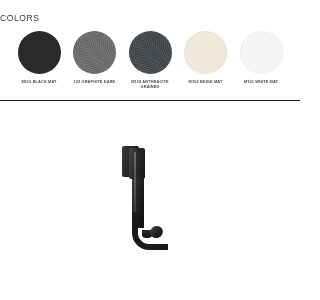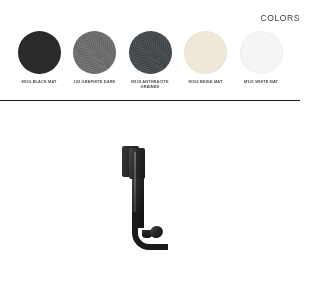--- a/index.html
+++ b/index.html
@@ -23,21 +23,21 @@
     width: 300px;
     height: 101px;
     background: #ffffff;
   }
 
   #colors-title {
     position: absolute;
     top: 13px;
     left: 0;
     width: 300px;
-    text-align: right;
+    text-align: left;
     font-size: 8.5px;
     letter-spacing: 0.6px;
     color: #3b3b3b;
     font-weight: 400;
   }
 
   #swatch-row {
     position: absolute;
     top: 31px;
     left: 0;

